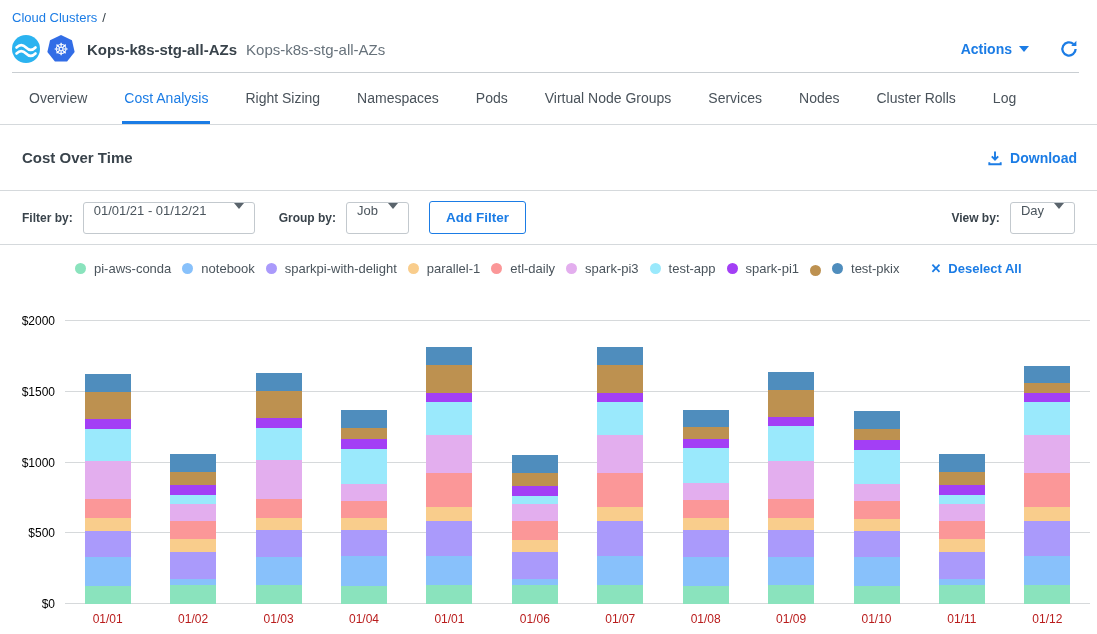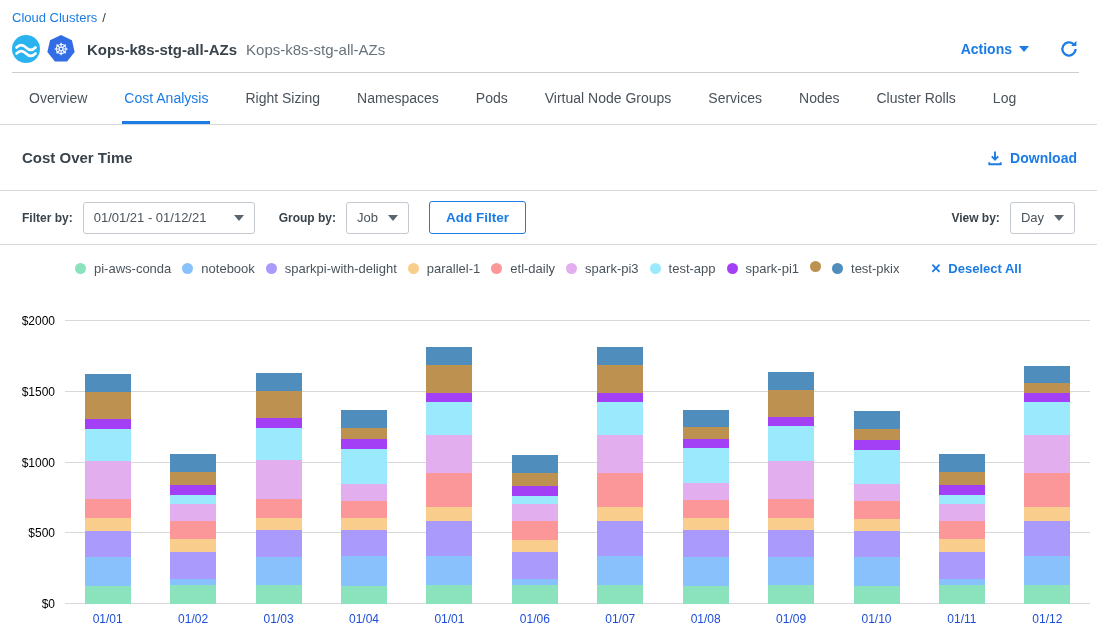--- a/index.html
+++ b/index.html
@@ -27,21 +27,21 @@
   .tab.active { color:#1b7ce5; border-bottom-color:#1b7ce5; }
 
   
   .section-row { display:flex; align-items:center; height:66px; padding:0 20px 0 22px; border-bottom:1px solid #d5d9dc; }
   .section-title { font-size:15px; font-weight:bold; color:#39434b; }
   .download { margin-left:auto; display:flex; align-items:center; gap:7px; color:#1b7ce5; font-size:14px; font-weight:bold; cursor:pointer; }
 
   
   .filter-row { display:flex; align-items:center; height:54px; padding:0 22px; border-bottom:1px solid #d5d9dc; }
   .f-label { font-size:12px; font-weight:bold; color:#39434b; white-space:nowrap; }
-  .select { display:flex; align-items:center; justify-content:space-between; border:1px solid #c3c9ce; border-radius:3px; padding:0 10px; height:32px; font-size:13px; color:#4a545c; cursor:pointer; background:#fff; }
+  .select { display:flex; justify-content:space-between; border:1px solid #c3c9ce; border-radius:3px; padding:0 10px; height:32px; font-size:13px; color:#4a545c; cursor:pointer; background:#fff; }
   .select .caret-dark { width:0; height:0; border-left:5px solid transparent; border-right:5px solid transparent; border-top:6px solid #5a646c; margin-left:10px; }
   .sel-date { width:172px; margin-left:10px; }
   .sel-job { margin-left:10px; }
   .sel-day { margin-left:10px; }
   .add-filter { margin-left:20px; background:#fff; border:1px solid #1b7ce5; color:#1b7ce5; font-family:inherit; font-size:13.5px; font-weight:bold; border-radius:3px; padding:8px 16px; cursor:pointer; }
   .gb { margin-left:24px; }
   .filter-spacer { flex:1; }
 
   
   .legend-row { display:flex; align-items:center; height:46px; padding-left:75px; gap:25px; }
@@ -53,21 +53,21 @@
   
   .chart { margin-top:30px; }
   .plot { position:relative; height:283px; margin-left:65px; margin-right:7px; }
   .gridline { position:absolute; left:0; right:0; height:1px; background:#d6d9db; }
   .ytick { position:absolute; left:-60px; width:50px; text-align:right; font-size:12px; color:#000000; transform:translateY(-50%); }
   .bars { position:absolute; left:0; top:0; right:0; bottom:0; display:flex; align-items:flex-end; }
   .bar-cell { flex:1; display:flex; justify-content:center; align-items:flex-end; height:100%; }
   .bar { width:46px; display:flex; flex-direction:column-reverse; }
   .seg { width:100%; }
   .x-labels { display:flex; margin-left:65px; margin-right:7px; margin-top:8px; }
-  .x-labels span { flex:1; text-align:center; font-size:12px; color:#1d4ed8; }
+  .x-labels span { flex:1; text-align:center; font-size:12px; color:#b91c1c; }
 </style>
 </head>
 <body>
 
 <div class="app">
 
   <div class="topbar">
     <div class="breadcrumb">
       <a>Cloud Clusters</a><span class="sep">/</span>
     </div>
@@ -140,21 +140,21 @@
     <button class="add-filter">Add Filter</button>
     <span class="filter-spacer"></span>
     <span class="f-label">View by:</span>
     <span class="select sel-day">
       <span>Day</span>
       <span class="caret-dark"></span>
     </span>
   </div>
 
   <div class="legend-row">
-    <span id="legend-items" style="display:flex; align-items:flex-start; gap:11px;">
+    <span id="legend-items" style="display:flex; align-items:flex-end; gap:11px;">
         <span class="legend-item">
           <span class="dot" style="background: rgb(138, 227, 189);"></span>
           <span>pi-aws-conda</span>
         </span>
         <span class="legend-item">
           <span class="dot" style="background: rgb(136, 193, 251);"></span>
           <span>notebook</span>
         </span>
         <span class="legend-item">
           <span class="dot" style="background: rgb(170, 154, 251);"></span>

